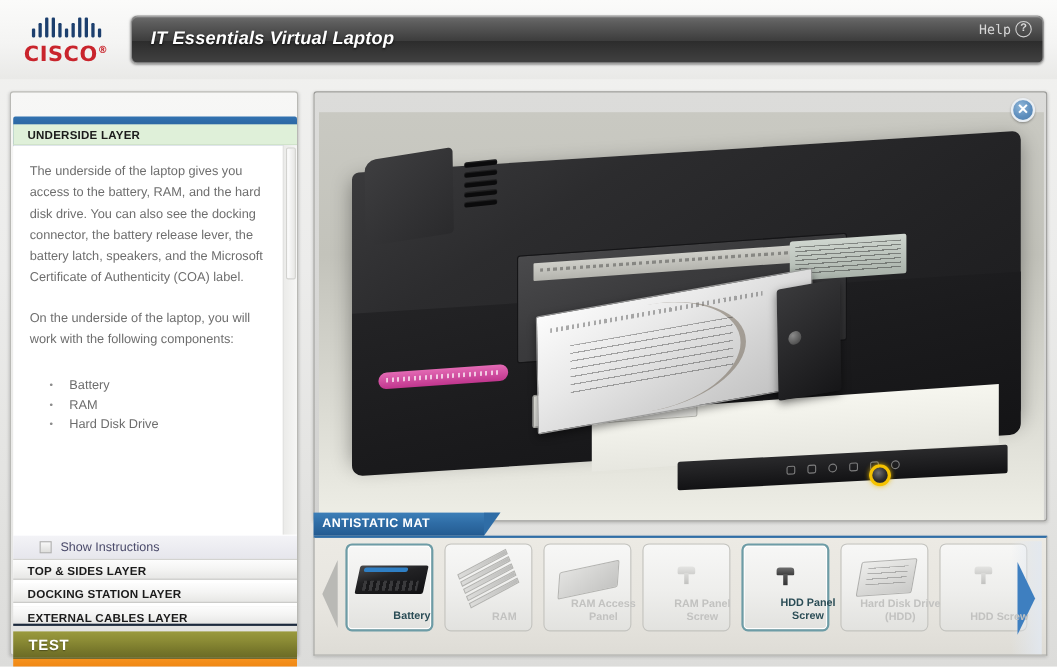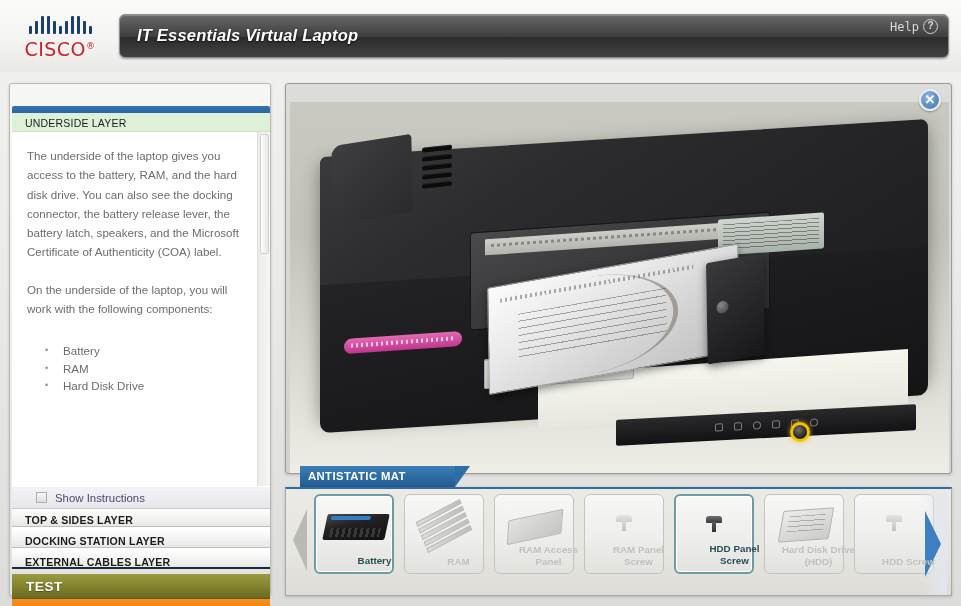--- a/index.html
+++ b/index.html
@@ -31,21 +31,21 @@
   #cisco-bars i:nth-child(4){ height: 18px; }
   #cisco-bars i:nth-child(5){ height: 13px; }
   #cisco-bars i:nth-child(6){ height: 8px; }
   #cisco-bars i:nth-child(7){ height: 13px; }
   #cisco-bars i:nth-child(8){ height: 18px; }
   #cisco-bars i:nth-child(9){ height: 18px; }
   #cisco-bars i:nth-child(10){ height: 13px; }
   #cisco-bars i:nth-child(11){ height: 8px; }
   #cisco-wordmark {
     font-family: "DejaVu Sans", sans-serif;
-    font-size: 19px; font-weight: normal; color: #c9242c;
+    font-size: 19px; font-weight: bold; color: #c9242c;
     letter-spacing: 0.5px; line-height: 22px; margin-top: 1px;
   }
   #cisco-wordmark sup { font-size: 9px; color:#c9242c; }
 
   #title-plate {
     position: absolute; left: 119px; top: 14px; width: 830px; height: 44px;
     border-radius: 6px;
     background: linear-gradient(to bottom,#6e6e6e 0%, #5e5e5e 12%, #3d3d3d 52%, #2c2c2c 53%, #414141 100%);
     border: 1px solid #8d8d8d;
     box-shadow: 0 1px 2px rgba(0,0,0,.35), inset 0 1px 0 rgba(255,255,255,.22);
@@ -83,21 +83,21 @@
     background: linear-gradient(to bottom,#3272b0 0%, #2a649f 35%, #1d4d86 70%, #173f72 100%);
     color: #fff; font-size: 13.5px; font-weight: normal; letter-spacing: .6px;
     padding: 6px 0 0 14px;
     border-radius: 2px 2px 0 0;
     margin-top: 20px;
   }
   #layer-current {
     position: absolute; left: 2px; top: 29px; width: 258px; height: 19px;
     background: #dff0d9;
     border-bottom: 1px solid #cfe1c8;
-    color: #1b1b1b; font-size: 10.5px; font-weight: normal; letter-spacing: .2px;
+    color: #1b1b1b; font-size: 10.5px; font-weight: bold; letter-spacing: .2px;
     padding: 4px 0 0 13px;
   }
   #desc-box {
     position: absolute; left: 2px; top: 48px; width: 258px; height: 420px;
     background: #ffffff;
     border-bottom: 1px solid #d5d5d2;
   }
   #desc-inner {
     position: absolute; left: 0; top: 0; width: 245px; height: 354px;
     padding: 14px 14px 0 15px;
@@ -339,21 +339,21 @@
     box-shadow: 0 1px 2px rgba(0,0,0,.3);
     color: #fff; font-size: 13px; line-height: 18px; text-align: center;
     font-weight: bold; cursor: pointer; z-index: 30;
   }
 
   
   #tray {
     position: absolute; left: 285px; top: 466px; width: 667px; height: 130px;
   }
   #tray-tab {
-    position: absolute; left: 15px; top: 0; width: 155px; height: 21px;
+    position: absolute; left: 0; top: 0; width: 155px; height: 21px;
     background: linear-gradient(to bottom,#3d7fb8 0%, #2f6da6 45%, #245b91 100%);
     color: #ffffff; font-size: 11.3px; font-weight: bold; letter-spacing: .4px;
     padding: 4px 0 0 8px;
   }
   #tray-tab::after {
     content:""; position:absolute; right:-15px; top:0;
     border-top: 21px solid #2f6da6;
     border-right: 15px solid transparent;
   }
   #tray-body {

